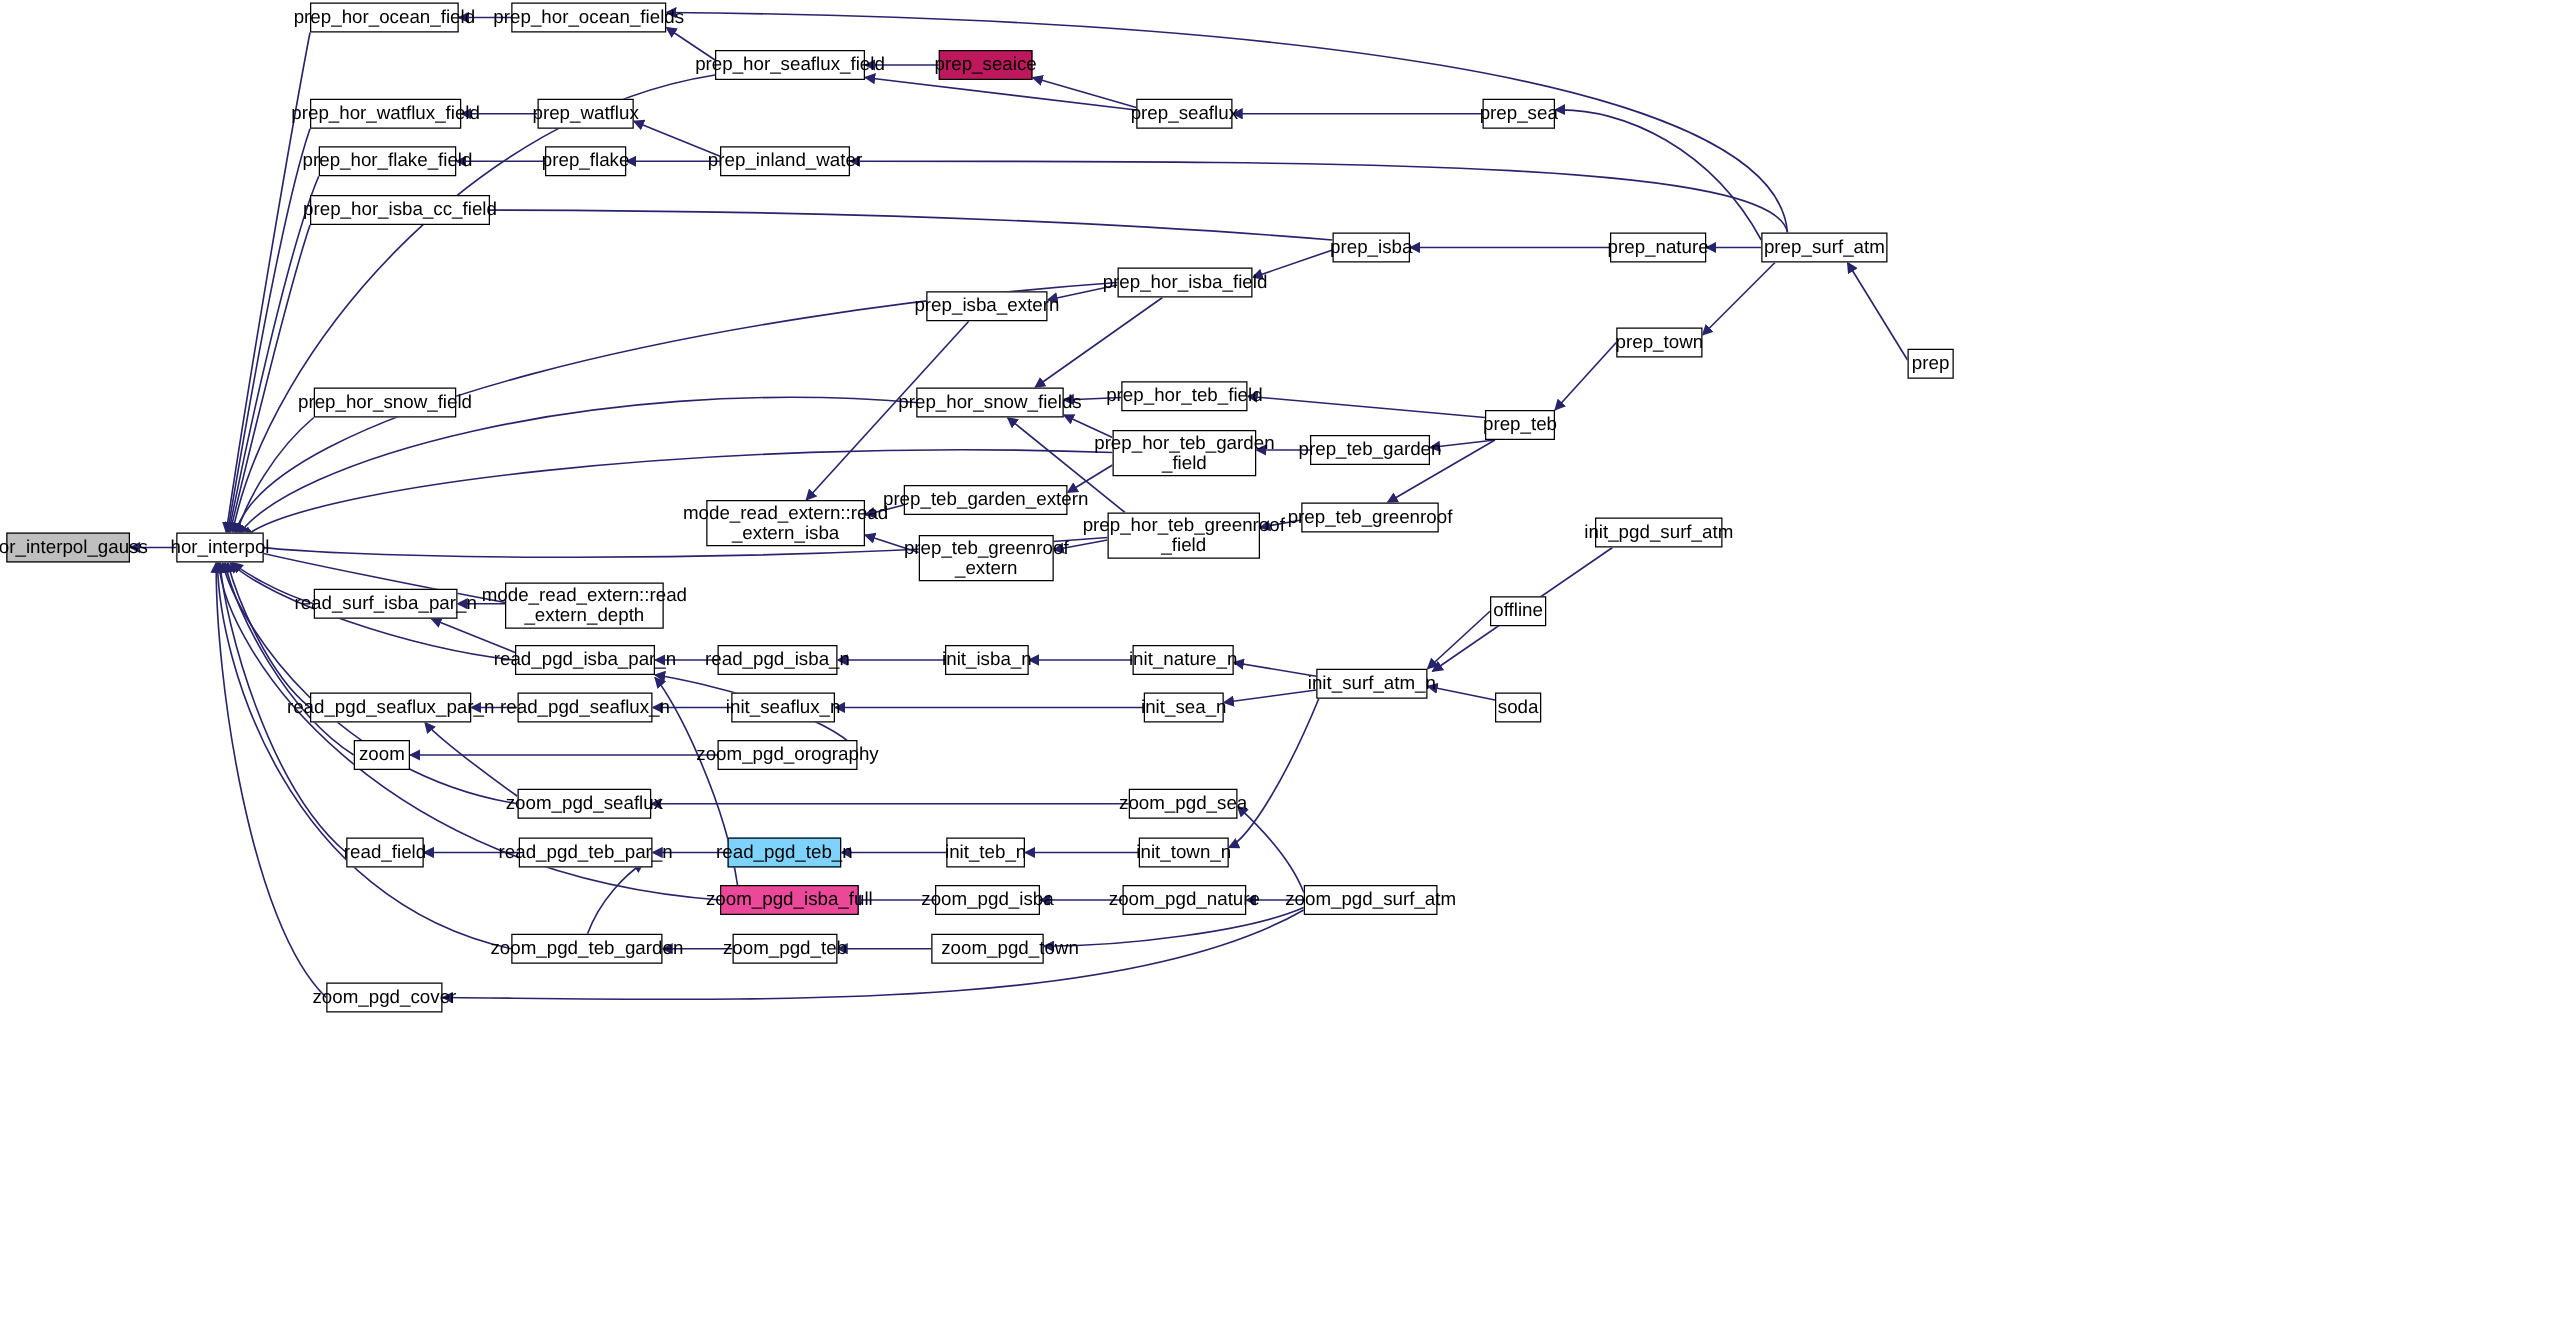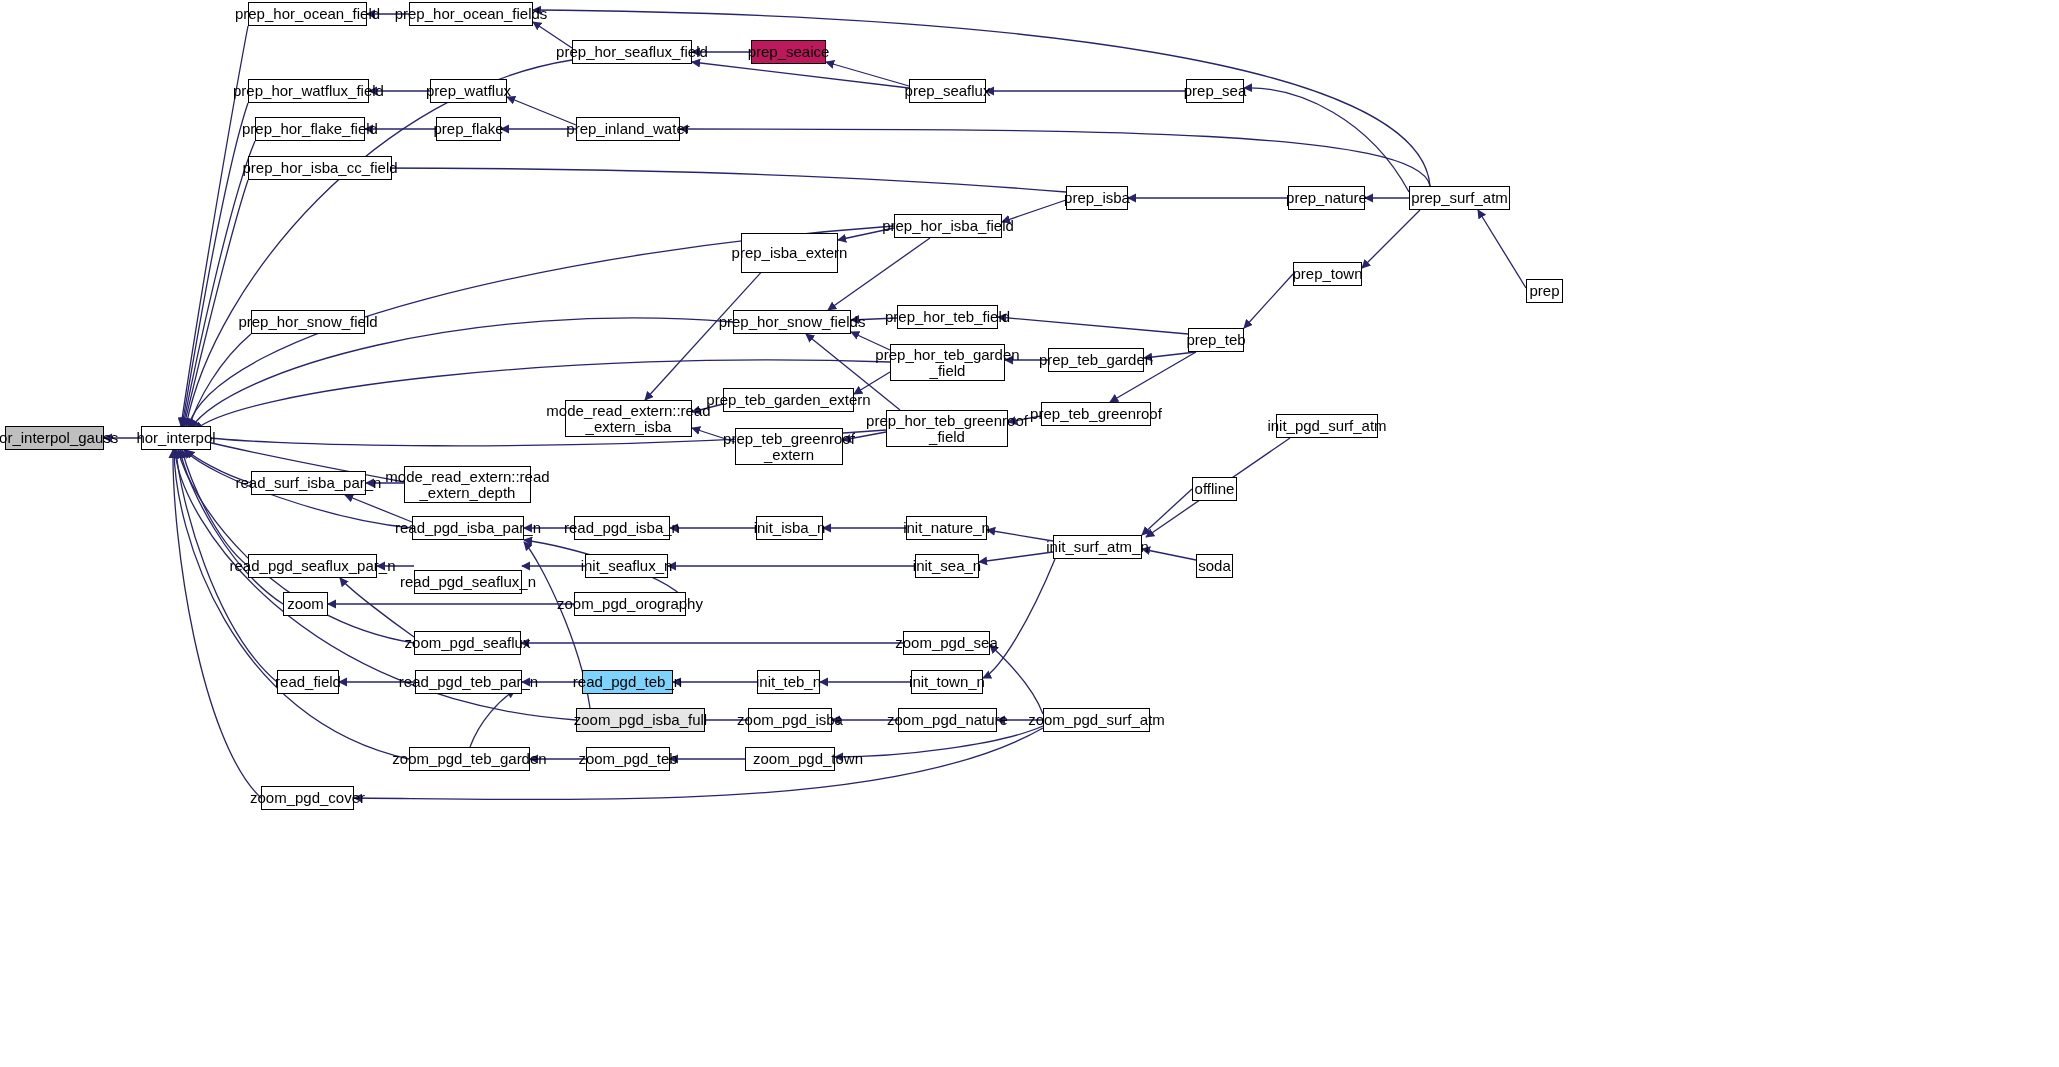--- a/index.html
+++ b/index.html
@@ -123,21 +123,21 @@
     <div class="node" style="left: 430px; top: 79px; width: 77px; height: 24px; border-color: rgb(0, 0, 0); background: rgb(255, 255, 255);">prep_watflux</div>
     <div class="node" style="left: 255px; top: 117px; width: 110px; height: 24px; border-color: rgb(0, 0, 0); background: rgb(255, 255, 255);">prep_hor_flake_field</div>
     <div class="node" style="left: 436px; top: 117px; width: 65px; height: 24px; border-color: rgb(0, 0, 0); background: rgb(255, 255, 255);">prep_flake</div>
     <div class="node" style="left: 576px; top: 117px; width: 104px; height: 24px; border-color: rgb(0, 0, 0); background: rgb(255, 255, 255);">prep_inland_water</div>
     <div class="node" style="left: 248px; top: 156px; width: 144px; height: 24px; border-color: rgb(0, 0, 0); background: rgb(255, 255, 255);">prep_hor_isba_cc_field</div>
     <div class="node" style="left: 1066px; top: 186px; width: 62px; height: 24px; border-color: rgb(0, 0, 0); background: rgb(255, 255, 255);">prep_isba</div>
     <div class="node" style="left: 1288px; top: 186px; width: 77px; height: 24px; border-color: rgb(0, 0, 0); background: rgb(255, 255, 255);">prep_nature</div>
     <div class="node" style="left: 1409px; top: 186px; width: 101px; height: 24px; border-color: rgb(0, 0, 0); background: rgb(255, 255, 255);">prep_surf_atm</div>
     <div class="node" style="left: 1526px; top: 279px; width: 37px; height: 24px; border-color: rgb(0, 0, 0); background: rgb(255, 255, 255);">prep</div>
     <div class="node" style="left: 894px; top: 214px; width: 108px; height: 24px; border-color: rgb(0, 0, 0); background: rgb(255, 255, 255);">prep_hor_isba_field</div>
-    <div class="node" style="left: 741px; top: 233px; width: 97px; height: 40px; border-color: rgb(0, 0, 0); background: rgb(255, 255, 255);">prep_isba_extern</div>
+    <div class="node" style="left: 741px; top: 233px; width: 97px; height: 24px; border-color: rgb(0, 0, 0); background: rgb(255, 255, 255);">prep_isba_extern</div>
     <div class="node" style="left: 1293px; top: 262px; width: 69px; height: 24px; border-color: rgb(0, 0, 0); background: rgb(255, 255, 255);">prep_town</div>
     <div class="node" style="left: 251px; top: 310px; width: 114px; height: 24px; border-color: rgb(0, 0, 0); background: rgb(255, 255, 255);">prep_hor_snow_field</div>
     <div class="node" style="left: 733px; top: 310px; width: 118px; height: 24px; border-color: rgb(0, 0, 0); background: rgb(255, 255, 255);">prep_hor_snow_fields</div>
     <div class="node" style="left: 897px; top: 305px; width: 101px; height: 24px; border-color: rgb(0, 0, 0); background: rgb(255, 255, 255);">prep_hor_teb_field</div>
     <div class="node" style="left: 1188px; top: 328px; width: 56px; height: 24px; border-color: rgb(0, 0, 0); background: rgb(255, 255, 255);">prep_teb</div>
     <div class="node" style="left: 890px; top: 344px; width: 115px; height: 37px; border-color: rgb(0, 0, 0); background: rgb(255, 255, 255);">prep_hor_teb_garden
 _field</div>
     <div class="node" style="left: 1048px; top: 348px; width: 96px; height: 24px; border-color: rgb(0, 0, 0); background: rgb(255, 255, 255);">prep_teb_garden</div>
     <div class="node" style="left: 565px; top: 400px; width: 127px; height: 37px; border-color: rgb(0, 0, 0); background: rgb(255, 255, 255);">mode_read_extern::read
 _extern_isba</div>
@@ -152,33 +152,33 @@
     <div class="node" style="left: 404px; top: 466px; width: 127px; height: 37px; border-color: rgb(0, 0, 0); background: rgb(255, 255, 255);">mode_read_extern::read
 _extern_depth</div>
     <div class="node" style="left: 412px; top: 516px; width: 112px; height: 24px; border-color: rgb(0, 0, 0); background: rgb(255, 255, 255);">read_pgd_isba_par_n</div>
     <div class="node" style="left: 574px; top: 516px; width: 96px; height: 24px; border-color: rgb(0, 0, 0); background: rgb(255, 255, 255);">read_pgd_isba_n</div>
     <div class="node" style="left: 756px; top: 516px; width: 67px; height: 24px; border-color: rgb(0, 0, 0); background: rgb(255, 255, 255);">init_isba_n</div>
     <div class="node" style="left: 906px; top: 516px; width: 81px; height: 24px; border-color: rgb(0, 0, 0); background: rgb(255, 255, 255);">init_nature_n</div>
     <div class="node" style="left: 1053px; top: 535px; width: 89px; height: 24px; border-color: rgb(0, 0, 0); background: rgb(255, 255, 255);">init_surf_atm_n</div>
     <div class="node" style="left: 1192px; top: 477px; width: 45px; height: 24px; border-color: rgb(0, 0, 0); background: rgb(255, 255, 255);">offline</div>
     <div class="node" style="left: 1196px; top: 554px; width: 37px; height: 24px; border-color: rgb(0, 0, 0); background: rgb(255, 255, 255);">soda</div>
     <div class="node" style="left: 248px; top: 554px; width: 129px; height: 24px; border-color: rgb(0, 0, 0); background: rgb(255, 255, 255);">read_pgd_seaflux_par_n</div>
-    <div class="node" style="left: 414px; top: 554px; width: 108px; height: 24px; border-color: rgb(0, 0, 0); background: rgb(255, 255, 255); margin-top: 16px;">read_pgd_seaflux_n</div>
+    <div class="node" style="left: 414px; top: 554px; width: 108px; height: 24px; border-color: rgb(0, 0, 0); background: rgb(255, 255, 255);">read_pgd_seaflux_n</div>
     <div class="node" style="left: 585px; top: 554px; width: 83px; height: 24px; border-color: rgb(0, 0, 0); background: rgb(255, 255, 255);">init_seaflux_n</div>
     <div class="node" style="left: 915px; top: 554px; width: 64px; height: 24px; border-color: rgb(0, 0, 0); background: rgb(255, 255, 255);">init_sea_n</div>
     <div class="node" style="left: 283px; top: 592px; width: 45px; height: 24px; border-color: rgb(0, 0, 0); background: rgb(255, 255, 255);">zoom</div>
     <div class="node" style="left: 574px; top: 592px; width: 112px; height: 24px; border-color: rgb(0, 0, 0); background: rgb(255, 255, 255);">zoom_pgd_orography</div>
     <div class="node" style="left: 414px; top: 631px; width: 107px; height: 24px; border-color: rgb(0, 0, 0); background: rgb(255, 255, 255);">zoom_pgd_seaflux</div>
     <div class="node" style="left: 903px; top: 631px; width: 87px; height: 24px; border-color: rgb(0, 0, 0); background: rgb(255, 255, 255);">zoom_pgd_sea</div>
     <div class="node" style="left: 277px; top: 670px; width: 62px; height: 24px; border-color: rgb(0, 0, 0); background: rgb(255, 255, 255);">read_field</div>
     <div class="node" style="left: 415px; top: 670px; width: 107px; height: 24px; border-color: rgb(0, 0, 0); background: rgb(255, 255, 255);">read_pgd_teb_par_n</div>
     <div class="node" style="left: 582px; top: 670px; width: 91px; height: 24px; border-color: rgb(0, 0, 0); background: #7dd3fc;">read_pgd_teb_n</div>
     <div class="node" style="left: 757px; top: 670px; width: 63px; height: 24px; border-color: rgb(0, 0, 0); background: rgb(255, 255, 255);">init_teb_n</div>
     <div class="node" style="left: 911px; top: 670px; width: 72px; height: 24px; border-color: rgb(0, 0, 0); background: rgb(255, 255, 255);">init_town_n</div>
-    <div class="node" style="left: 576px; top: 708px; width: 129px; height: 24px; border-color: rgb(0, 0, 0); background: #e5e5e5; text-align: right;">zoom_pgd_isba_full</div>
+    <div class="node" style="left: 576px; top: 708px; width: 111px; height: 24px; border-color: rgb(0, 0, 0); background: #ec4899; text-align: right;">zoom_pgd_isba_full</div>
     <div class="node" style="left: 748px; top: 708px; width: 84px; height: 24px; border-color: rgb(0, 0, 0); background: rgb(255, 255, 255);">zoom_pgd_isba</div>
     <div class="node" style="left: 898px; top: 708px; width: 99px; height: 24px; border-color: rgb(0, 0, 0); background: rgb(255, 255, 255);">zoom_pgd_nature</div>
     <div class="node" style="left: 1043px; top: 708px; width: 107px; height: 24px; border-color: rgb(0, 0, 0); background: rgb(255, 255, 255);">zoom_pgd_surf_atm</div>
     <div class="node" style="left: 409px; top: 747px; width: 121px; height: 24px; border-color: rgb(0, 0, 0); background: rgb(255, 255, 255);">zoom_pgd_teb_garden</div>
     <div class="node" style="left: 586px; top: 747px; width: 84px; height: 24px; border-color: rgb(0, 0, 0); background: rgb(255, 255, 255);">zoom_pgd_teb</div>
     <div class="node" style="left: 745px; top: 747px; width: 90px; height: 24px; border-color: rgb(0, 0, 0); background: rgb(255, 255, 255); padding-left: 36px;">zoom_pgd_town</div>
     <div class="node" style="left: 261px; top: 786px; width: 93px; height: 24px; border-color: rgb(0, 0, 0); background: rgb(255, 255, 255);">zoom_pgd_cover</div>
   </div>
 
 </body></html>

